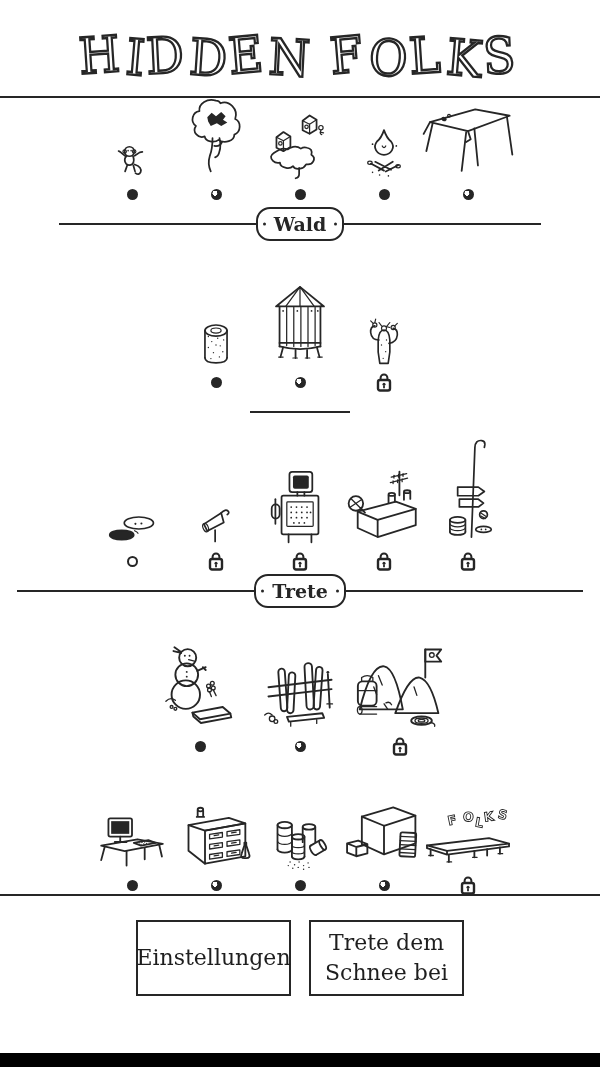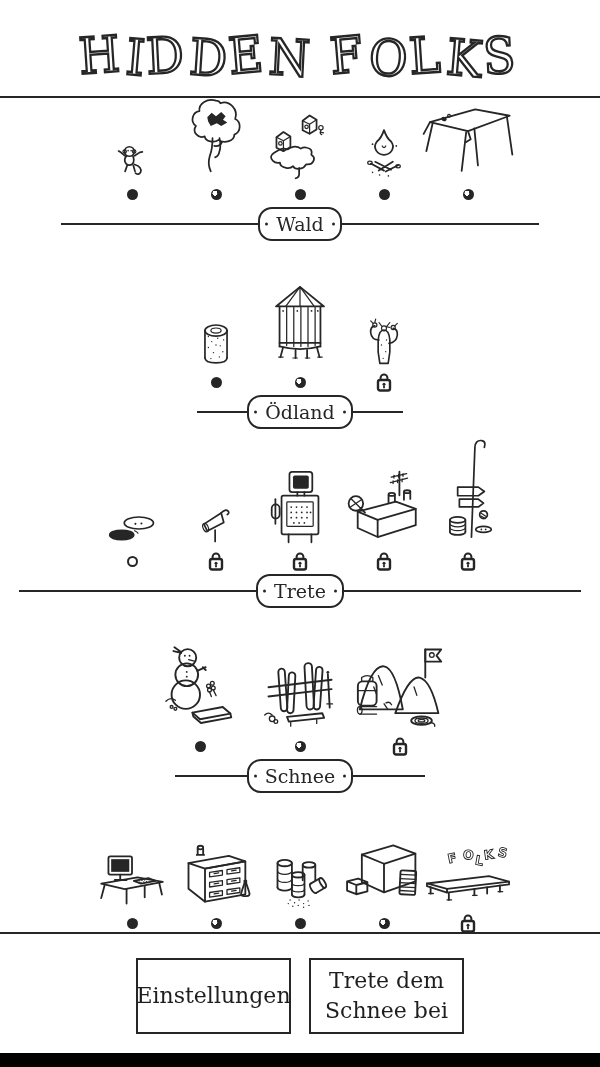--- a/index.html
+++ b/index.html
@@ -36,21 +36,21 @@
       background:radial-gradient(circle at 36% 38%, #ffffff 0 2.4px, #262626 2.6px);}
   .st-open .dot{display:block;width:7px;height:7px;border-radius:50%;background:#fff;border:2px solid #262626;}
   
   .label-row{display:flex;align-items:center;justify-content:center;height:34px;margin-top:4px;}
   .ln{height:2px;background:#262626;}
   .lr-wald .ln{width:197px;}
   .lr-oedland .ln{width:50px;}
   .lr-stadt .ln{width:237px;}
   .lr-schnee .ln{width:72px;}
   .plaque{position:relative;border:2.2px solid #262626;border-radius:14px;background:#fff;
-          padding:4px 16px;font-size:19px;line-height:22px;color:#262626;}
+          padding:4px 16px;font-size:19px;line-height:22px;color:#262626;font-weight:bold;}
   .plaque::before,.plaque::after{content:"";position:absolute;top:50%;width:3px;height:3px;border-radius:50%;
           background:#262626;transform:translateY(-50%);}
   .plaque::before{left:5px;}
   .plaque::after{right:5px;}
   
   .btns{display:flex;justify-content:center;gap:18px;margin-top:24px;}
   .btn{width:155px;height:76px;border:2.2px solid #262626;background:#fff;display:flex;align-items:center;
        justify-content:center;text-align:center;font-family:"DejaVu Serif",serif;font-size:22px;line-height:1.35;
        color:#1e1e1e;padding:0 8px;box-sizing:border-box;cursor:pointer;}
   .bottombar{position:absolute;left:0;right:0;bottom:0;height:14px;background:#000;}
@@ -230,21 +230,20 @@
               <path d="M4.6 8.2 V5.8 a3.4 3.4 0 0 1 6.8 0 V8.2" fill="none" stroke="#262626" stroke-width="2"></path>
               <rect x="2" y="8" width="12" height="10.5" rx="2" fill="#fff" stroke="#262626" stroke-width="2.4"></rect>
               <circle cx="8" cy="12.3" r="1.5" fill="#262626"></circle>
               <path d="M8 13.5 v2.8" stroke="#262626" stroke-width="1.8"></path>
             </svg>
         </span>
       </div>
     </div>
     <div class="label-row lr-oedland">
       <span class="ln"></span>
-      <div class="plaque">Ödland</div>
       <span class="ln"></span>
     </div>
   </section>
 
   <section class="w3">
     <div class="items">
 
       <div class="it">
         <svg class="sk" width="52" height="36" viewBox="0 0 58 42">
           <ellipse cx="37" cy="14" rx="17" ry="7" class="wf"></ellipse>
@@ -454,25 +453,20 @@
 
           <svg class="lock" width="16" height="20" viewBox="0 0 16 20">
               <path d="M4.6 8.2 V5.8 a3.4 3.4 0 0 1 6.8 0 V8.2" fill="none" stroke="#262626" stroke-width="2"></path>
               <rect x="2" y="8" width="12" height="10.5" rx="2" fill="#fff" stroke="#262626" stroke-width="2.4"></rect>
               <circle cx="8" cy="12.3" r="1.5" fill="#262626"></circle>
               <path d="M8 13.5 v2.8" stroke="#262626" stroke-width="1.8"></path>
             </svg>
         </span>
       </div>
     </div>
-    <div class="label-row lr-schnee">
-      <span class="ln"></span>
-      <div class="plaque">Schnee</div>
-      <span class="ln"></span>
-    </div>
   </section>
 
   <section class="w5">
     <div class="items">
 
       <div class="it">
         <svg class="sk" width="70" height="58" viewBox="0 0 76 64">
           <path d="M4 36 L44 29 L72 34 L30 42 Z"></path>
           <path d="M8 37 L4 52 M32 42 V58 M68 35 l3 13 M52 39 v12"></path>
           <rect x="12" y="6" width="26" height="20" rx="2"></rect>

